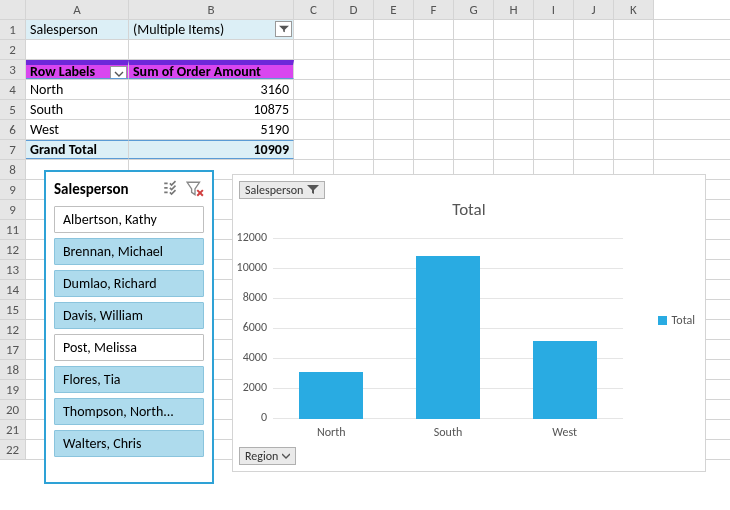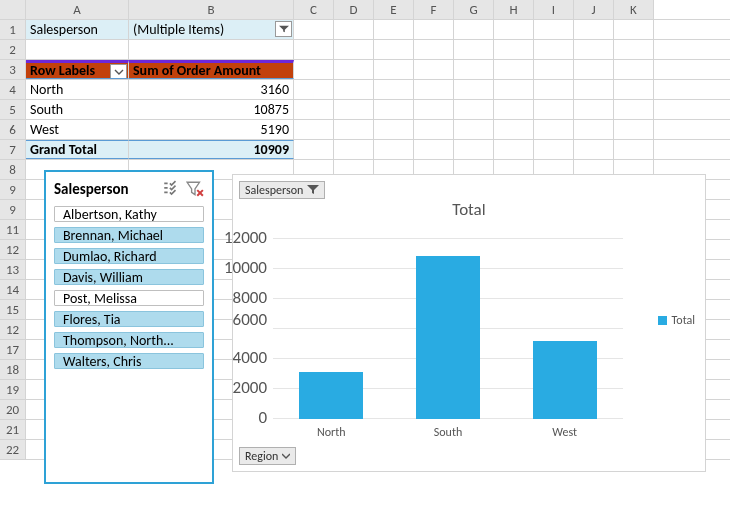--- a/index.html
+++ b/index.html
@@ -27,58 +27,58 @@
     position: relative;
   }
   .cell.rh {
     width: 26px; justify-content: center; background: #e6e6e6; color:#555; font-size:13px;
   }
   .cell.ch { justify-content: center; background: #e6e6e6; color:#555; font-size:13px;}
   .w-A { width: 103px; }
   .w-B { width: 165px; }
   .w-sm { width: 40px; }
   .pivot-filter { background: #dceff6; }
-  .pivot-head { background: #c2410c; border-top:3px solid #6d28d9; border-bottom:1px solid #5b9bd5; font-weight: bold; }
+  .pivot-head { background: #d946ef; border-top:5px solid #6d28d9; border-bottom:1px solid #5b9bd5; font-weight: bold; }
   .pivot-total { background: #dceff6; border-top:1px solid #5b9bd5; border-bottom:1px solid #5b9bd5; font-weight: bold;}
   .rjust { justify-content: flex-end; }
   .dropbtn {
     position:absolute; right:1px; top:1px; width:17px; height:16px;
     border:1px solid #999; background:#fff; display:flex; align-items:center; justify-content:center;
   }
   .dropbtn svg { width:10px; height:10px; }
 
   .slicer {
     position:absolute; left:44px; top:170px; width:170px; height:314px;
     border:2px solid #2ea2d6; background:#fff; padding:6px 8px;
   }
   .slicer-head { display:flex; align-items:center; justify-content:space-between; margin-bottom:6px; height:22px;}
   .slicer-title { font-weight:bold; font-size:15px; }
   .slicer-icons { display:flex; gap:6px; }
   .slicer-icons span { width:18px; height:18px; display:flex; align-items:center; justify-content:center; border-radius:2px;}
   .slicer-item {
-    height:16px; border:1px solid #bfbfbf; margin-bottom:5px; padding:0 8px;
+    height:27px; border:1px solid #bfbfbf; margin-bottom:5px; padding:0 8px;
     display:flex; align-items:center; font-size:14px; border-radius:1px;
   }
   .slicer-item.sel { background:#aedbed; border-color:#8ac4dd; }
   .slicer-item.unsel { background:#fff; }
 
   .chart {
     position:absolute; left:232px; top:174px; width:474px; height:298px;
     border:1px solid #d4d4d4; background:#fff;
   }
   .chart-filterbtn, .chart-axisbtn {
     position:absolute; display:flex; align-items:center; gap:4px;
     border:1px solid #b0b0b0; background:#eaeaea; padding:1px 5px; font-size:12px; color:#333;
   }
   .chart-filterbtn { left:6px; top:6px; }
   .chart-axisbtn { left:6px; bottom:6px;text-align:right; }
   .chart-title { text-align:center; font-size:17px; color:#555; margin-top:24px; }
   .plot { position:absolute; left:40px; top:64px; width:350px; height:180px; }
   .axis-labels { position:absolute; left:0; top:62px; width:38px; height:184px; }
-  .ylab { position:absolute; right:4px; font-size:17px; color:#555; transform:translateY(-50%); }
+  .ylab { position:absolute; right:4px; font-size:12px; color:#555; transform:translateY(-50%); }
   .grid-line { position:absolute; left:0; right:0; border-top:1px solid #e5e5e5; }
   .bar { position:absolute; bottom:0; width:64px; background:#29abe2; }
   .catlab { position:absolute; font-size:12px; color:#555; text-align:center; width:80px; transform:translateX(-50%); }
   .legend { position:absolute; right:10px; top:138px; font-size:12px; color:#555; display:flex; align-items:center; gap:5px;}
   .legend .sw { width:9px; height:9px; background:#29abe2; }
   .corner { width:26px; background:#e6e6e6; border-right:1px solid #d4d4d4;}
 </style>
 </head>
 <body>
 
@@ -452,21 +452,21 @@
     <span>Salesperson</span>
     <svg width="12" height="10" viewBox="0 0 12 10">
         <path d="M0 0h12L7 5v4l-2-1V5z" fill="#555"></path>
       </svg>
   </div>
   <div class="chart-title">Total</div>
   <div class="axis-labels">
       <div class="ylab" style="top: 180px;">0</div>
       <div class="ylab" style="top: 150px;">2000</div>
       <div class="ylab" style="top: 120px;">4000</div>
-      <div class="ylab" style="top: 82px;">6000</div>
+      <div class="ylab" style="top: 90px;">6000</div>
       <div class="ylab" style="top: 60px;">8000</div>
       <div class="ylab" style="top: 30px;">10000</div>
       <div class="ylab" style="top: 0px;">12000</div>
     </div>
   <div class="plot">
       <div class="grid-line" style="bottom: 0px;"></div>
       <div class="grid-line" style="bottom: 30px;"></div>
       <div class="grid-line" style="bottom: 60px;"></div>
       <div class="grid-line" style="bottom: 90px;"></div>
       <div class="grid-line" style="bottom: 120px;"></div>

